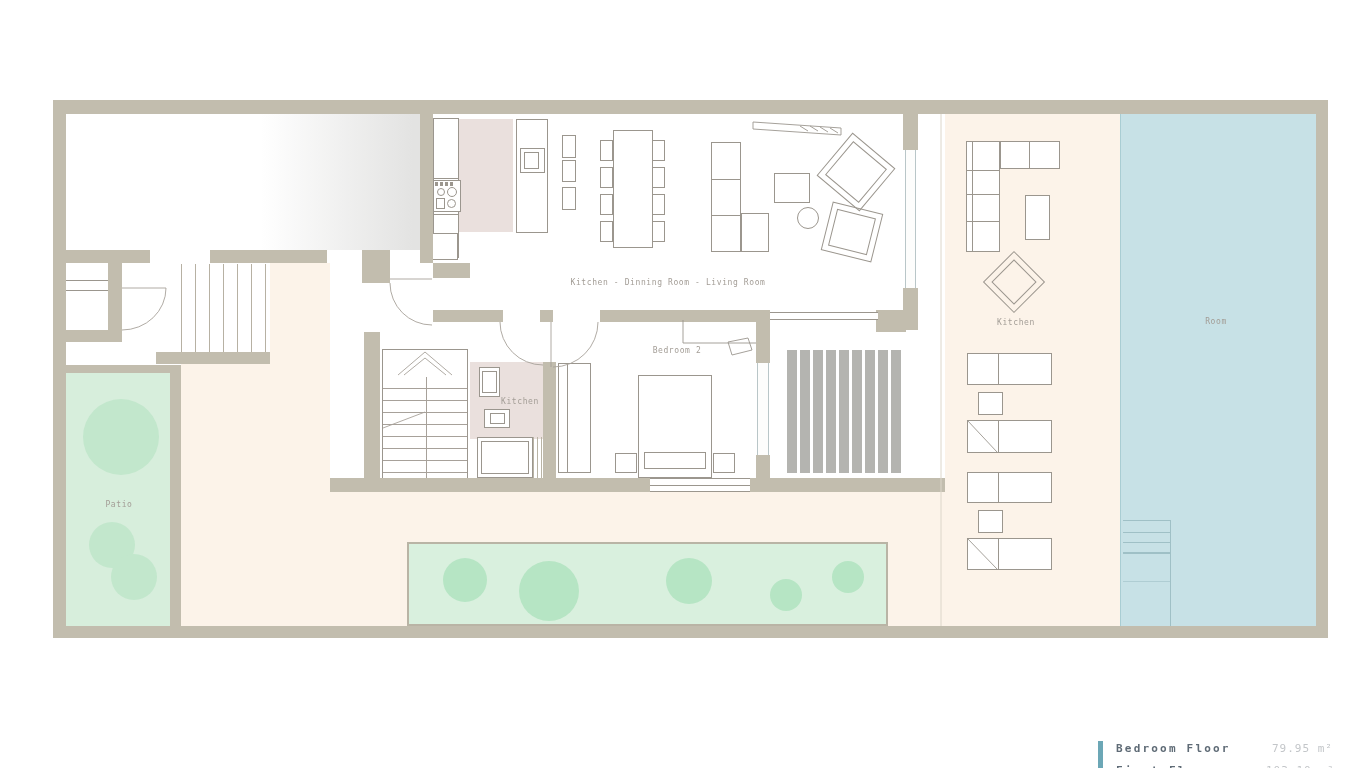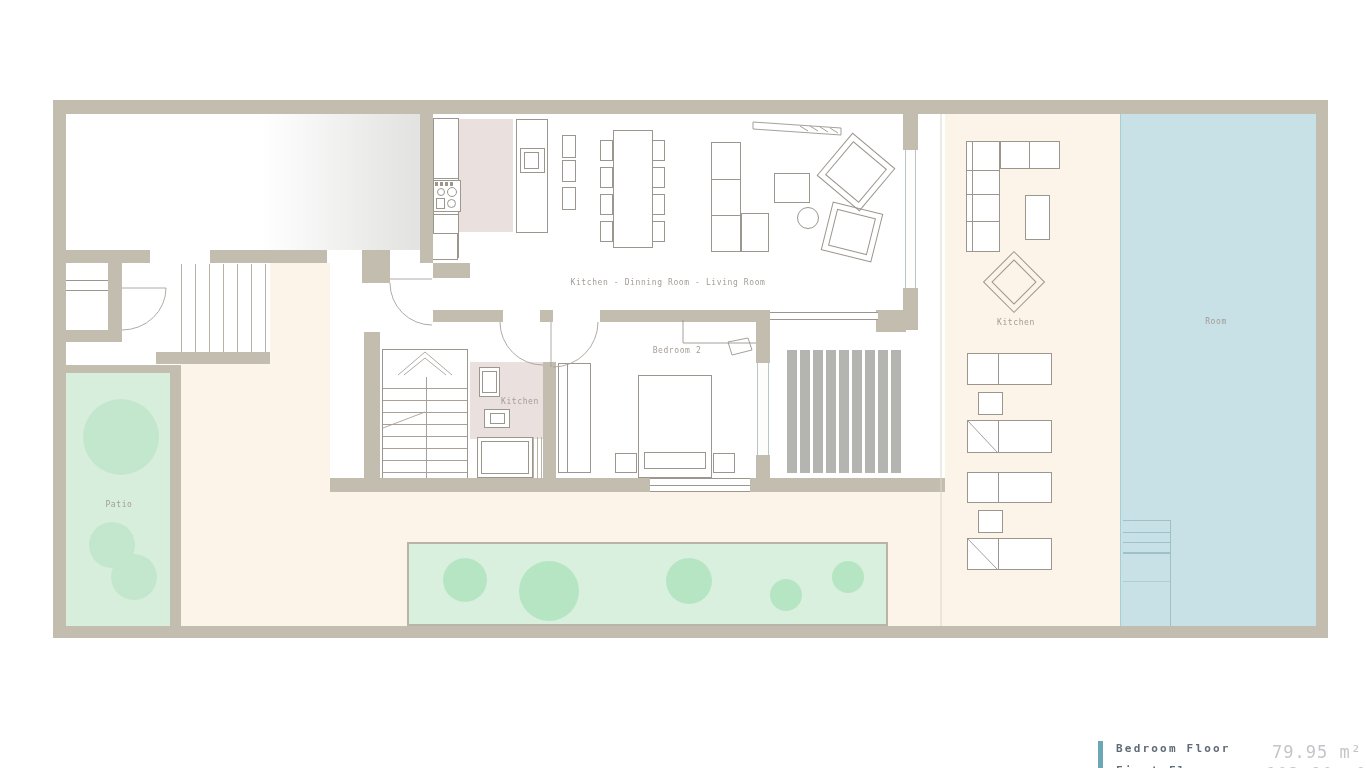--- a/index.html
+++ b/index.html
@@ -14,21 +14,21 @@
   .abs{position:absolute;}
   .w{position:absolute;background:var(--wall);}
   .f{position:absolute;border:1px solid var(--line);background:transparent;box-sizing:border-box;}
   .ff{position:absolute;border:1px solid var(--line);background:#fff;box-sizing:border-box;}
   .lbl{position:absolute;font-size:8px;letter-spacing:.6px;color:var(--labelColor);
        white-space:nowrap;transform:translateX(-50%);}
   .circle{position:absolute;border-radius:50%;}
   svg.overlay{position:absolute;left:0;top:0;pointer-events:none;}
   .legend-label{position:absolute;font-size:11px;font-weight:bold;letter-spacing:2.2px;
                 color:var(--legendText);white-space:nowrap;}
-  .legend-value{position:absolute;font-size:17px;letter-spacing:1px;color:var(--legendValue);white-space:nowrap;}
+  .legend-value{position:absolute;font-size:11px;letter-spacing:1px;color:var(--legendValue);white-space:nowrap;}
 </style>
 </head>
 <body>
 
 <div id="canvas">
 
   <div class="abs" style="left:945px;top:114px;width:175px;height:512px;background:var(--cream);"></div>
   <div class="abs" style="left:181px;top:490px;width:764px;height:136px;background:var(--cream);"></div>
   <div class="abs" style="left:270px;top:263px;width:60px;height:227px;background:var(--cream);"></div>
   <div class="abs" style="left:181px;top:364px;width:89px;height:126px;background:var(--cream);"></div>

